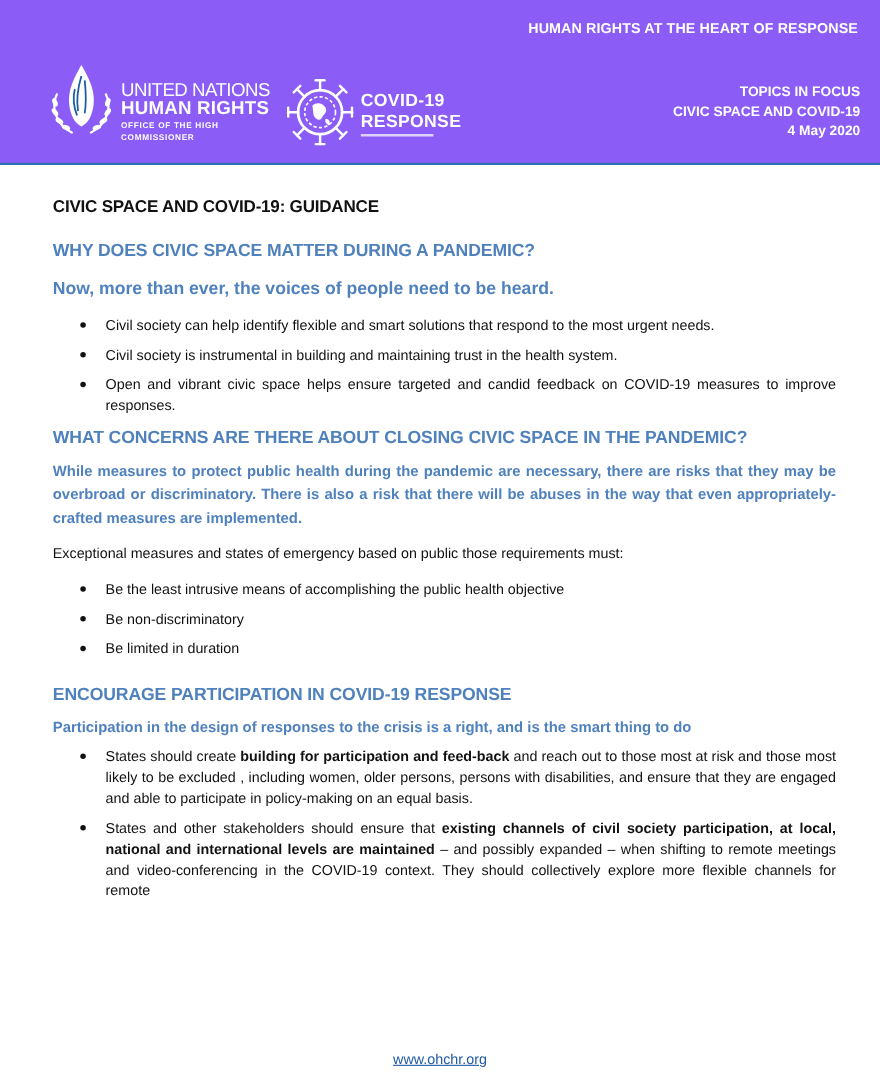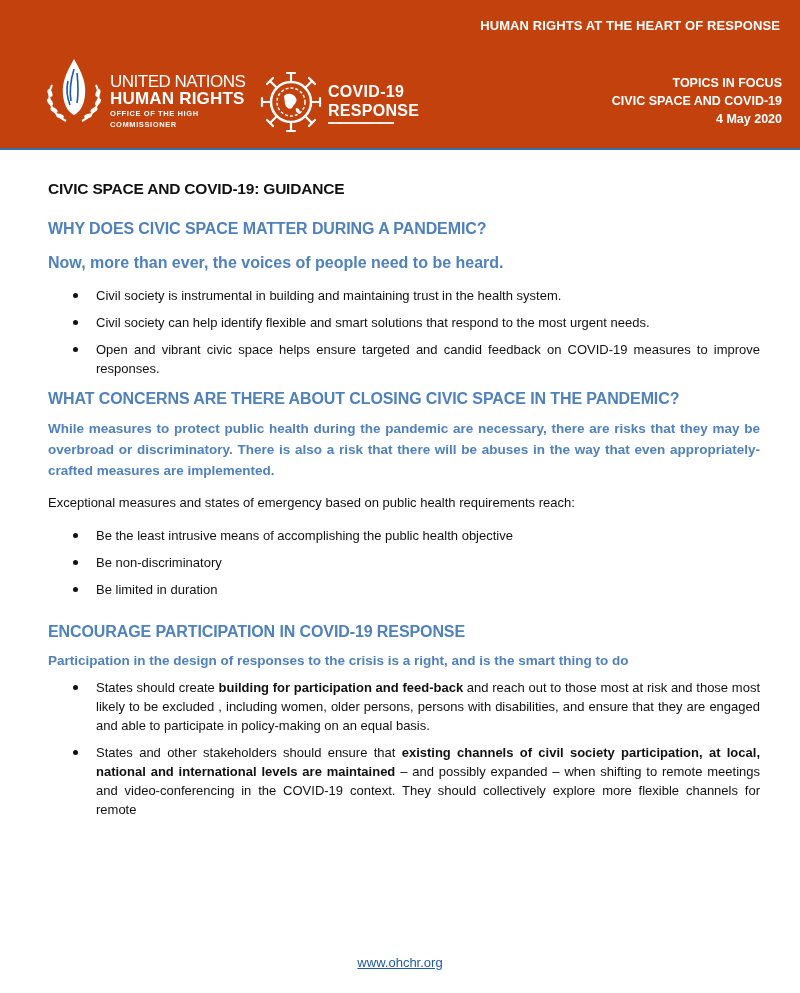--- a/index.html
+++ b/index.html
@@ -1,21 +1,21 @@
 <!DOCTYPE html>
 <html><head>
   <meta charset="utf-8">
   <style>
     * { box-sizing: border-box; margin: 0; padding: 0; }
     html, body { width: 800px; height: 993px; background: #ffffff; overflow: hidden; }
     body { font-family: "Liberation Sans", sans-serif; color: #111; position: relative; }
 
     .header {
       position: absolute; left: 0; top: 0; width: 800px; height: 150px;
-      background: #c2410c;
+      background: #8b5cf6;
       border-bottom: 2px solid #2f6fb4;
     }
     .tagline {
       position: absolute; right: 20px; top: 18px;
       color: #ffffff; font-weight: bold; font-size: 13px; letter-spacing: 0.1px;
     }
     .topics {
       position: absolute; right: 18px; top: 74px; text-align: right;
       color: #ffffff; font-weight: bold; font-size: 12.5px; line-height: 18px;
     }
@@ -123,30 +123,30 @@
   </div>
 </div>
 
 <div class="content">
   <div class="doc-title">CIVIC SPACE AND COVID-19: GUIDANCE</div>
 
   <div>
     <div class="h-section" style="margin-bottom:16px;">WHY DOES CIVIC SPACE MATTER DURING A PANDEMIC?</div>
     <div class="h-sub" style="margin-bottom:14px;">Now, more than ever, the voices of people need to be heard.</div>
     <ul class="bullets">
+      <li style="margin-bottom:8px;">Civil society can help identify flexible and smart solutions that respond to the most urgent needs.</li>
       <li style="margin-bottom:8px;">Civil society is instrumental in building and maintaining trust in the health system.</li>
-      <li style="margin-bottom:8px;">Civil society can help identify flexible and smart solutions that respond to the most urgent needs.</li>
       <li>Open and vibrant civic space helps ensure targeted and candid feedback on COVID-19 measures to improve responses.</li>
     </ul>
   </div>
 
   <div style="margin-top:12px;">
     <div class="h-section" style="margin-bottom:10px;">WHAT CONCERNS ARE THERE ABOUT CLOSING CIVIC SPACE IN THE PANDEMIC?</div>
     <div class="lead" style="margin-bottom:12px;">While measures to protect public health during the pandemic are necessary, there are risks that they may be overbroad or discriminatory. There is also a risk that there will be abuses in the way that even appropriately-crafted measures are implemented.</div>
-    <div class="para" style="margin-bottom:14px;">Exceptional measures and states of emergency based on public health requirements reach:</div>
+    <div class="para" style="margin-bottom:14px;">Exceptional measures and states of emergency based on public those requirements must:</div>
     <ul class="bullets">
       <li style="margin-bottom:8px;">Be the least intrusive means of accomplishing the public health objective</li>
       <li style="margin-bottom:8px;">Be non-discriminatory</li>
       <li style="margin-bottom:0;">Be limited in duration</li>
     </ul>
   </div>
 
   <div style="margin-top:24px;">
     <div class="h-section" style="margin-bottom:12px;">ENCOURAGE PARTICIPATION IN COVID-19 RESPONSE</div>
     <div class="h-sub-small" style="margin-bottom:10px;">Participation in the design of responses to the crisis is a right, and is the smart thing to do</div>

